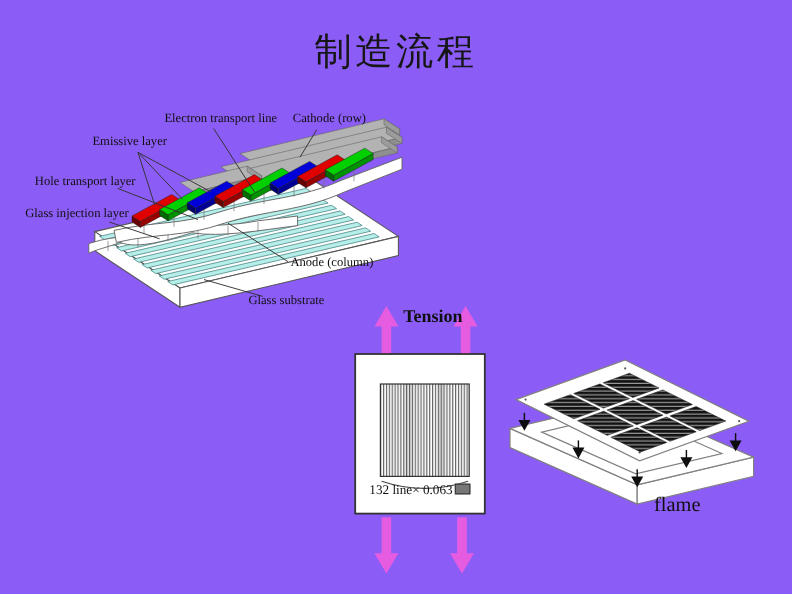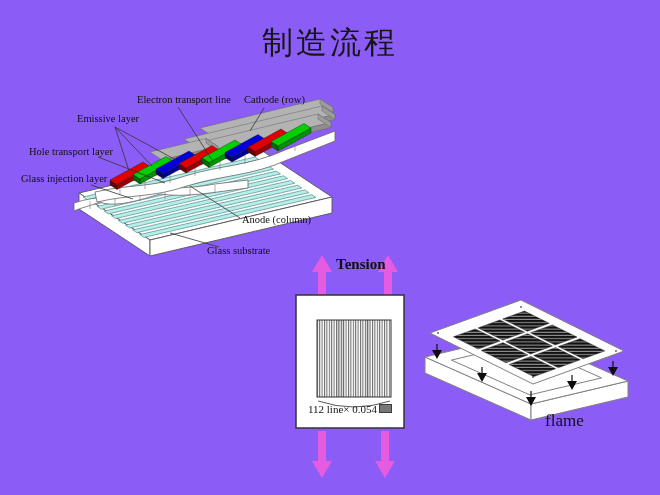--- a/index.html
+++ b/index.html
@@ -234,18 +234,18 @@
   <div class="lbl" style="left:137px;top:94px">Electron transport line</div>
   <div class="lbl" style="left:244px;top:94px">Cathode (row)</div>
   <div class="lbl" style="left:77px;top:113px">Emissive layer</div>
   <div class="lbl" style="left:29px;top:146px">Hole transport layer</div>
   <div class="lbl" style="left:21px;top:173px">Glass injection layer</div>
   <div class="lbl" style="left:242px;top:214px">Anode (column)</div>
   <div class="lbl" style="left:207px;top:245px">Glass substrate</div>
 
   <div class="lbl lbl-mid" style="left:336px;top:256px">Tension</div>
   <div class="caption">
-    <span>112 line× 0.054</span><span class="mm-block"></span>
+    <span>132 line× 0.063</span><span class="mm-block"></span>
   </div>
 
   <div class="lbl lbl-flame" style="left:545px;top:411px">flame</div>
 
 </div>
 
 </body></html>

